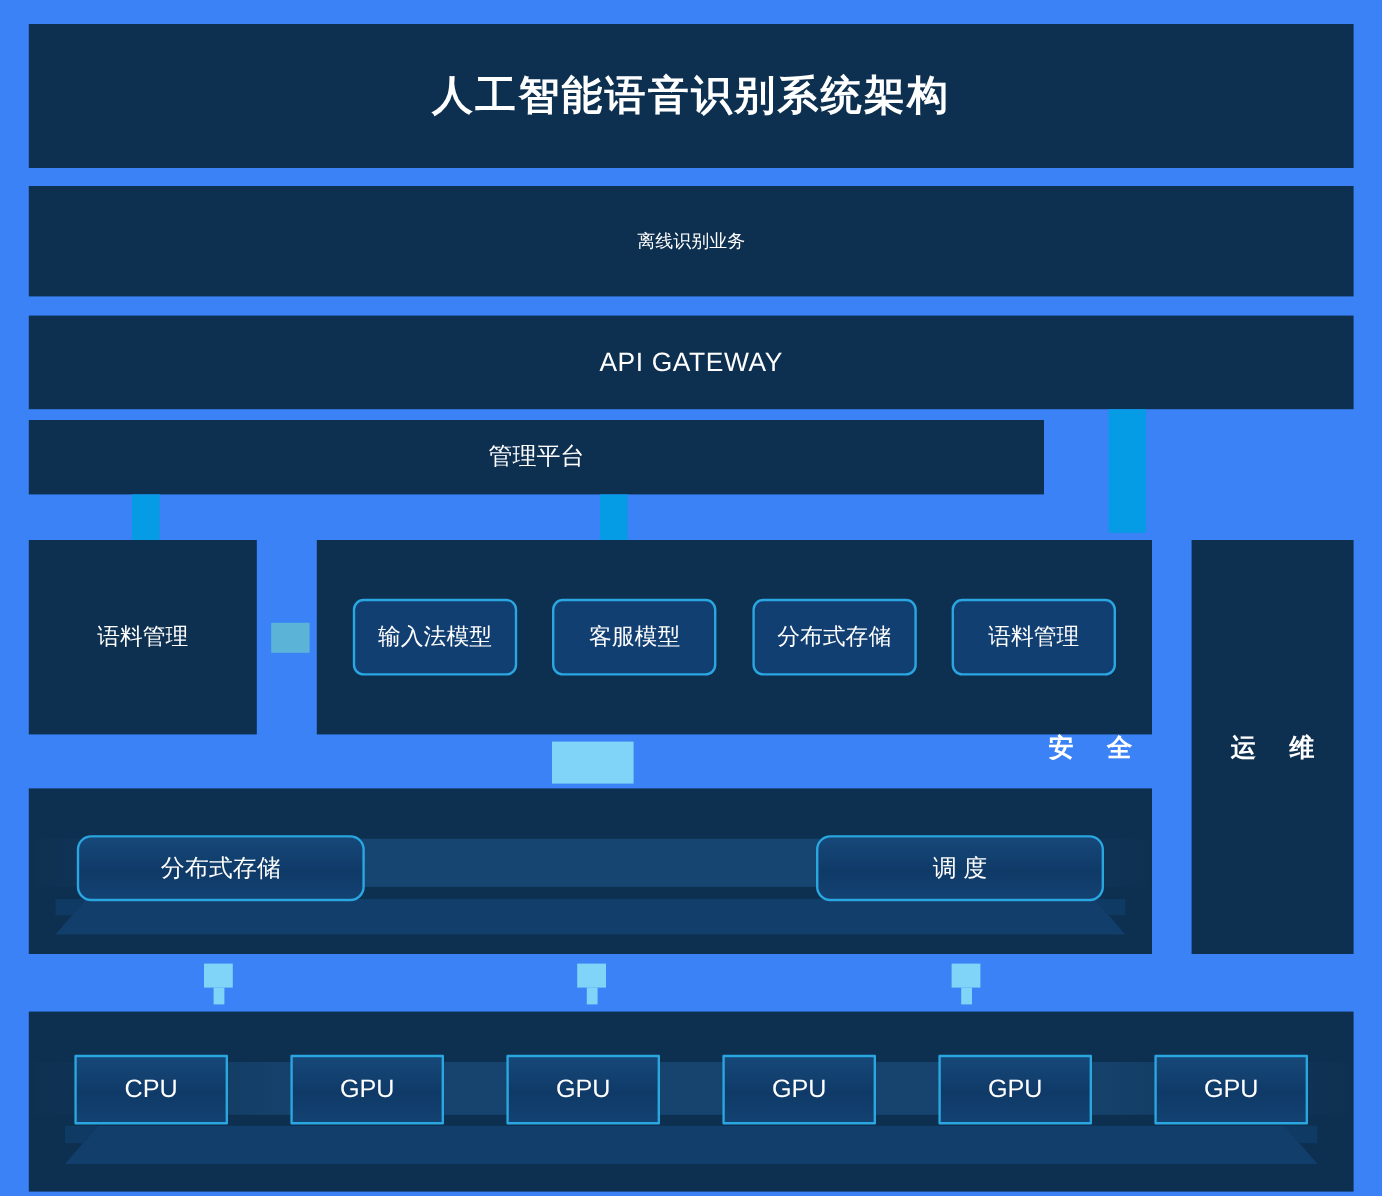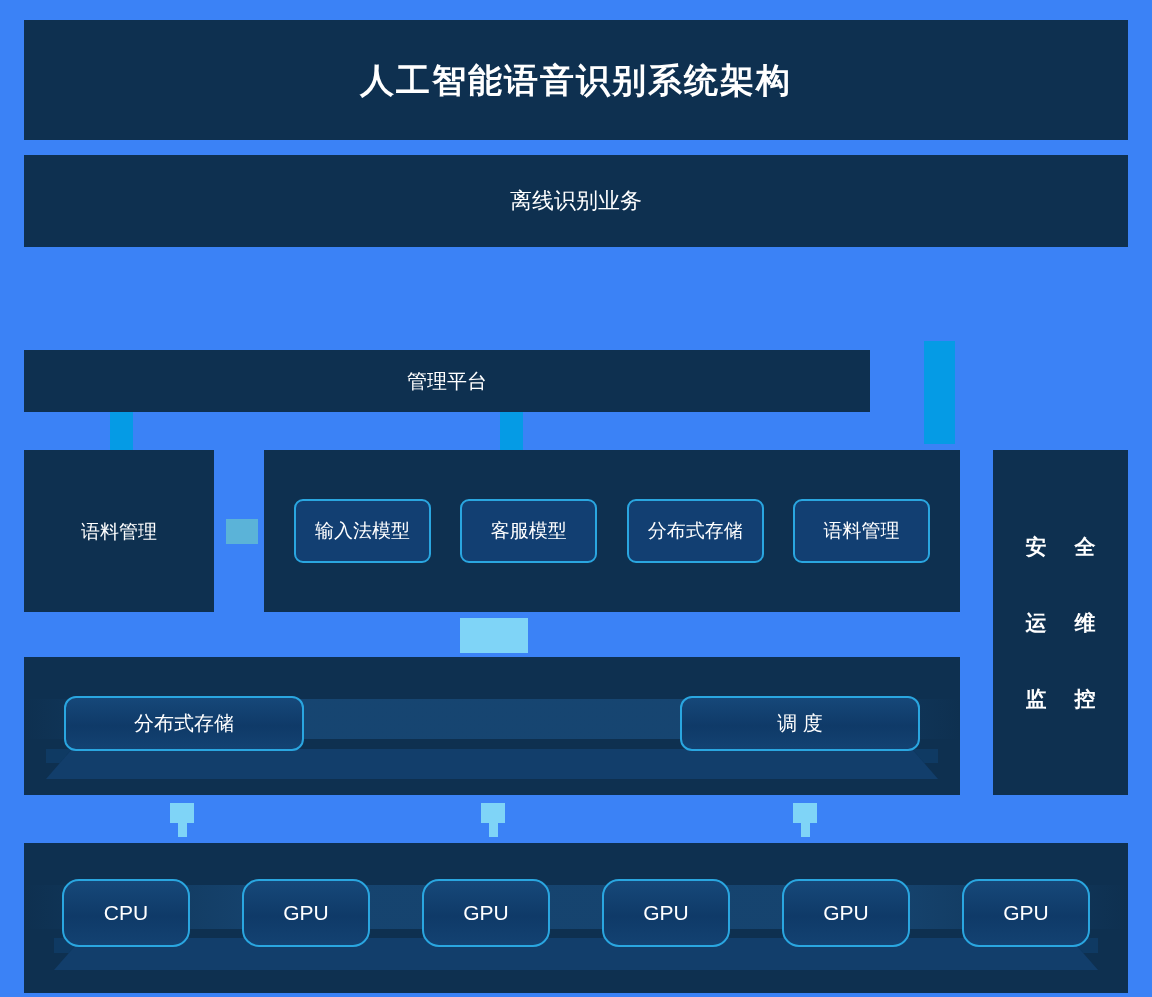--- a/index.html
+++ b/index.html
@@ -51,21 +51,21 @@
   
   #offline-bar {
     left: 24px;
     top: 155px;
     width: 1104px;
     height: 92px;
     display: flex;
     align-items: center;
     justify-content: center;
   }
-  #offline-bar .panel-label { font-size: 22px; }
+  #offline-bar .panel-label { font-size: 15px; }
 
   
   #api-bar {
     left: 24px;
     top: 263px;
     width: 1104px;
     height: 78px;
     display: flex;
     align-items: center;
     justify-content: center;
@@ -124,24 +124,24 @@
     white-space: nowrap;
   }
 
   
   #security-panel {
     left: 993px;
     top: 450px;
     width: 135px;
     height: 345px;
     display: flex;
-    flex-direction: column;
-    align-items: center;
-    justify-content: center;
-    gap: 48px;
+    flex-direction: row;
+    align-items: center;
+    justify-content: center;
+    gap: 60px;
   }
   #security-panel .sec-line {
     color: #ffffff;
     font-size: 21px;
     font-weight: 700;
     letter-spacing: 11px;
     text-indent: 11px;
     white-space: nowrap;
   }
 
@@ -265,23 +265,23 @@
     width: 100%;
     height: 100%;
     display: flex;
     align-items: flex-start;
     justify-content: space-between;
     padding: 36px 38px 0 38px;
     box-sizing: border-box;
   }
   .hw-box {
     width: 128px;
-    height: 68px;
+    height: 58px;
     border: 2px solid #2aa6e0;
-    border-radius: 17px;
+    border-radius: 1px;
     background: linear-gradient(180deg, #164879 0%, #0f3a68 55%, #134272 100%);
     display: flex;
     align-items: center;
     justify-content: center;
     box-sizing: border-box;
     position: relative;
     z-index: 3;
   }
   .hw-box span {
     color: #ffffff;
@@ -328,20 +328,23 @@
 <div id="diagram">
 
   <div class="panel" id="title-bar">
     <div class="panel-label">人工智能语音识别系统架构</div>
   </div>
 
   <div class="panel" id="offline-bar">
     <div class="panel-label">离线识别业务</div>
   </div>
 
+  <div class="panel" id="api-bar">
+    <div class="panel-label">API GATEWAY</div>
+  </div>
 
   <div class="panel" id="mgmt-bar">
     <div class="panel-label">管理平台</div>
   </div>
 
   <div class="conn conn-bar" style="left:924px; top:341px; width:31px; height:103px;"></div>
 
   <div class="conn conn-bar" style="left:110px; top:412px; width:23px; height:38px;"></div>
 
   <div class="conn conn-bar" style="left:500px; top:412px; width:23px; height:38px;"></div>

